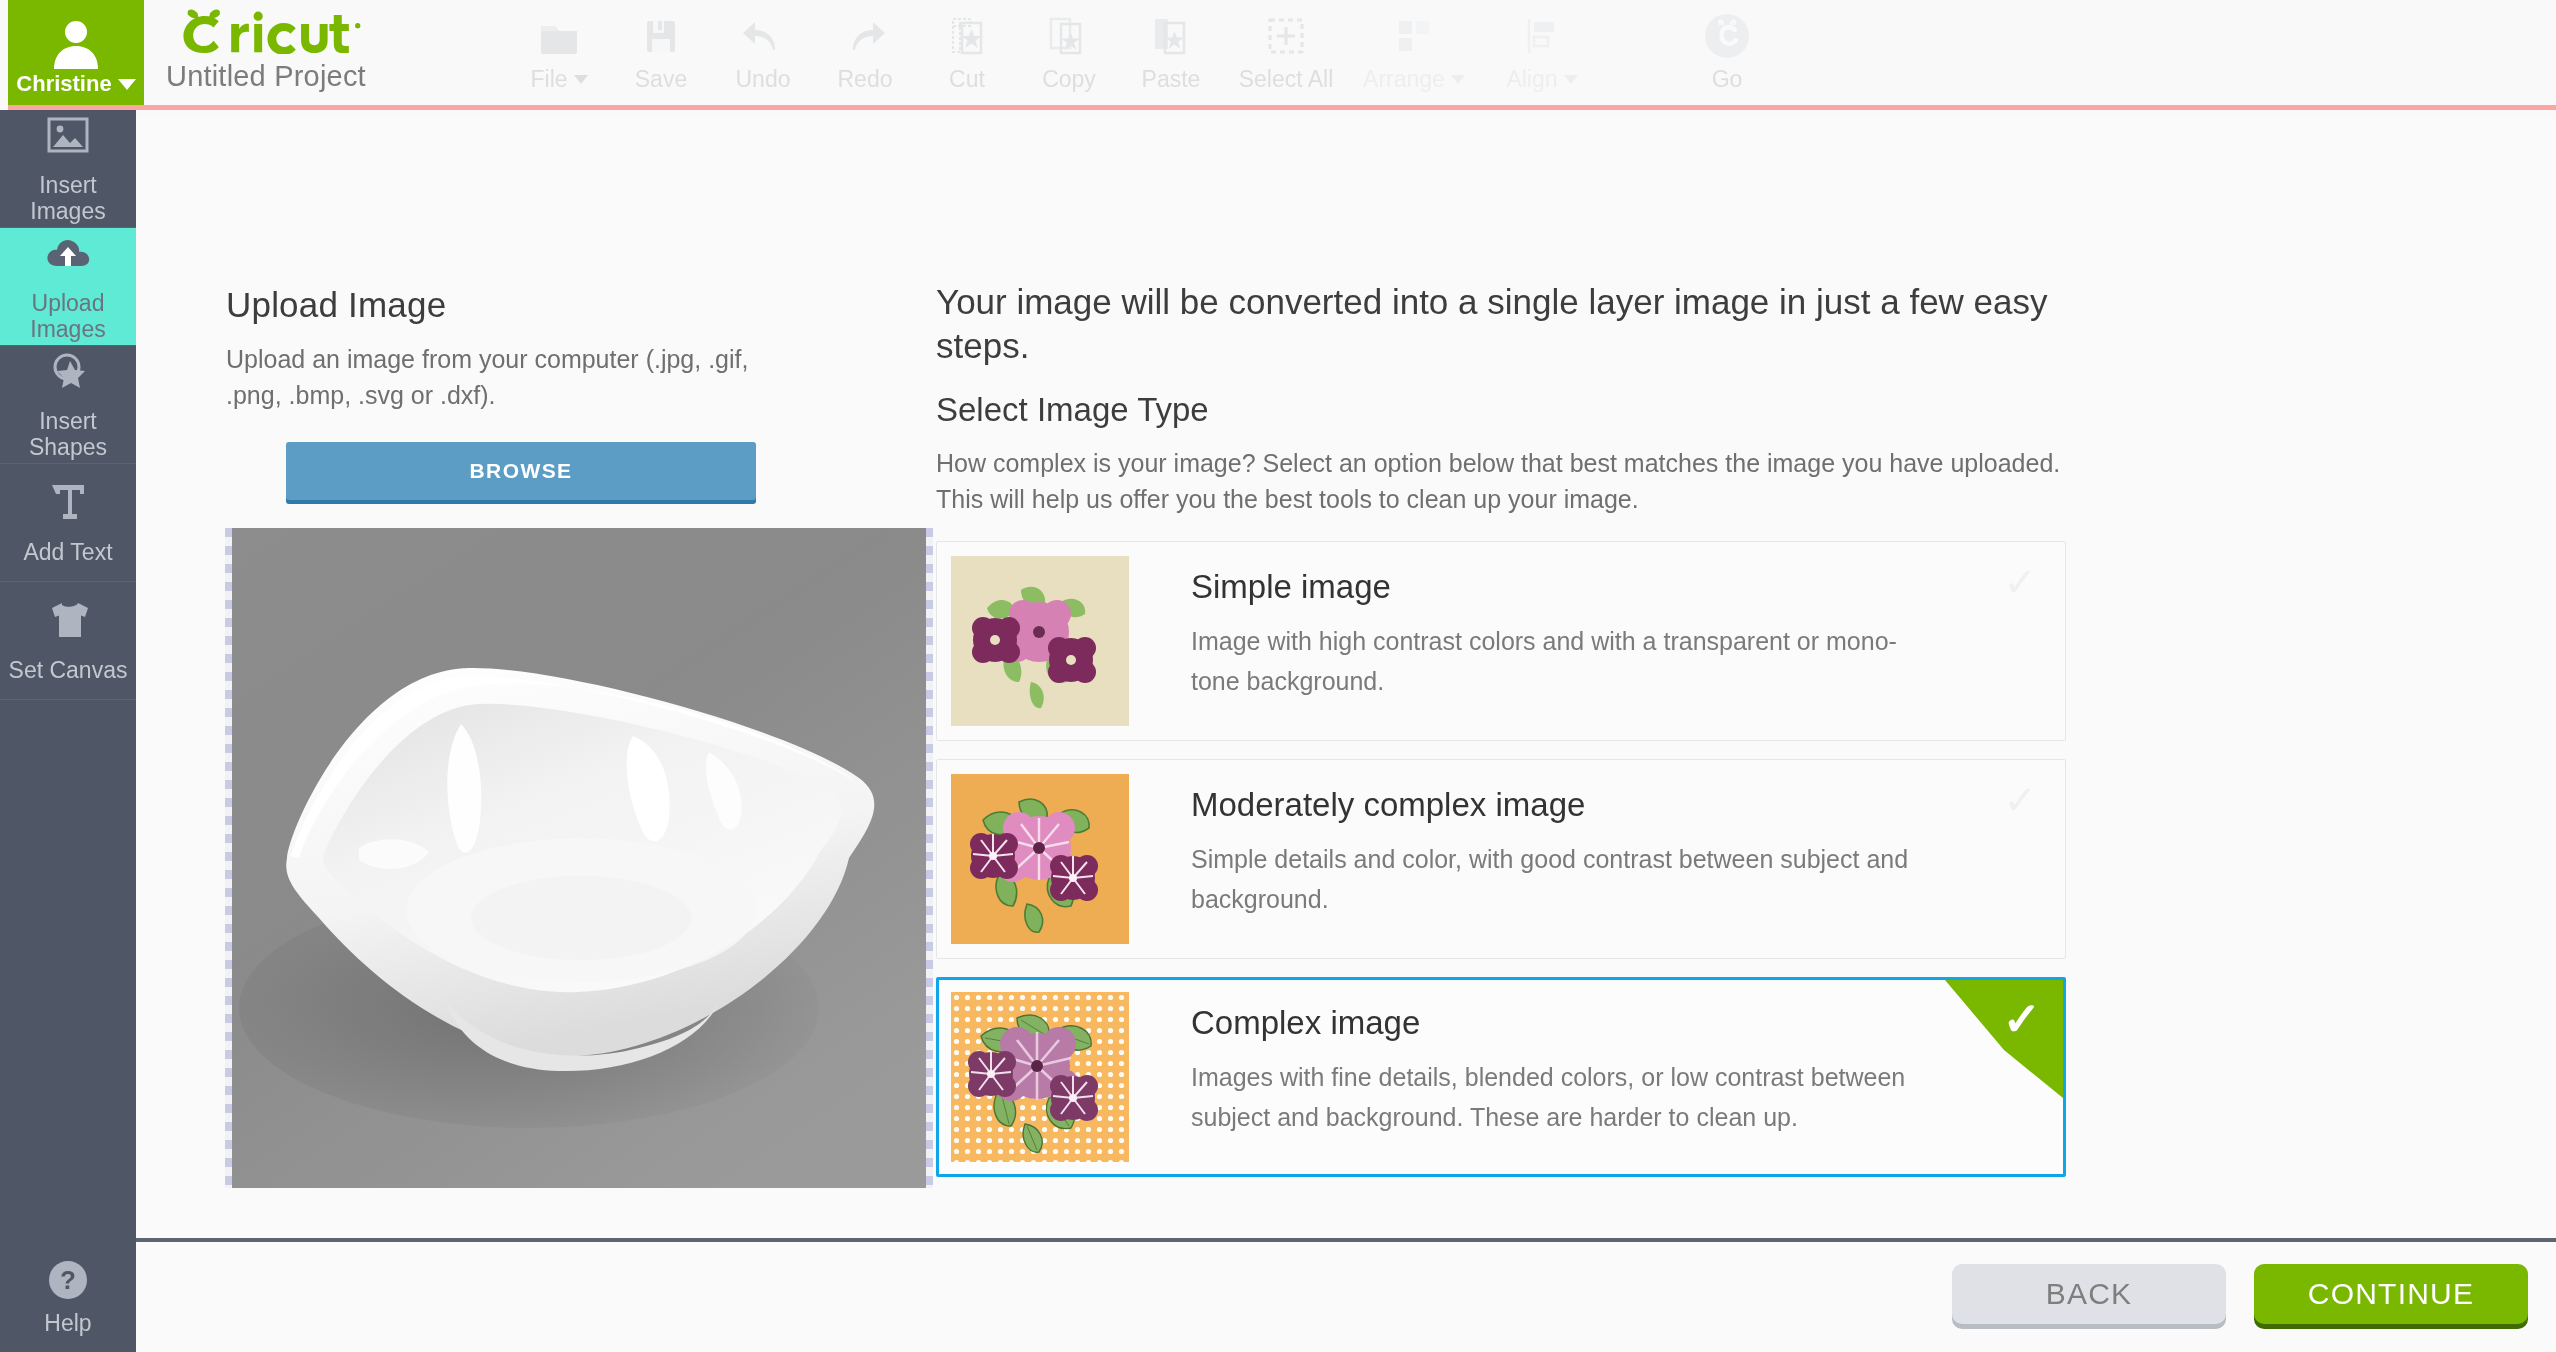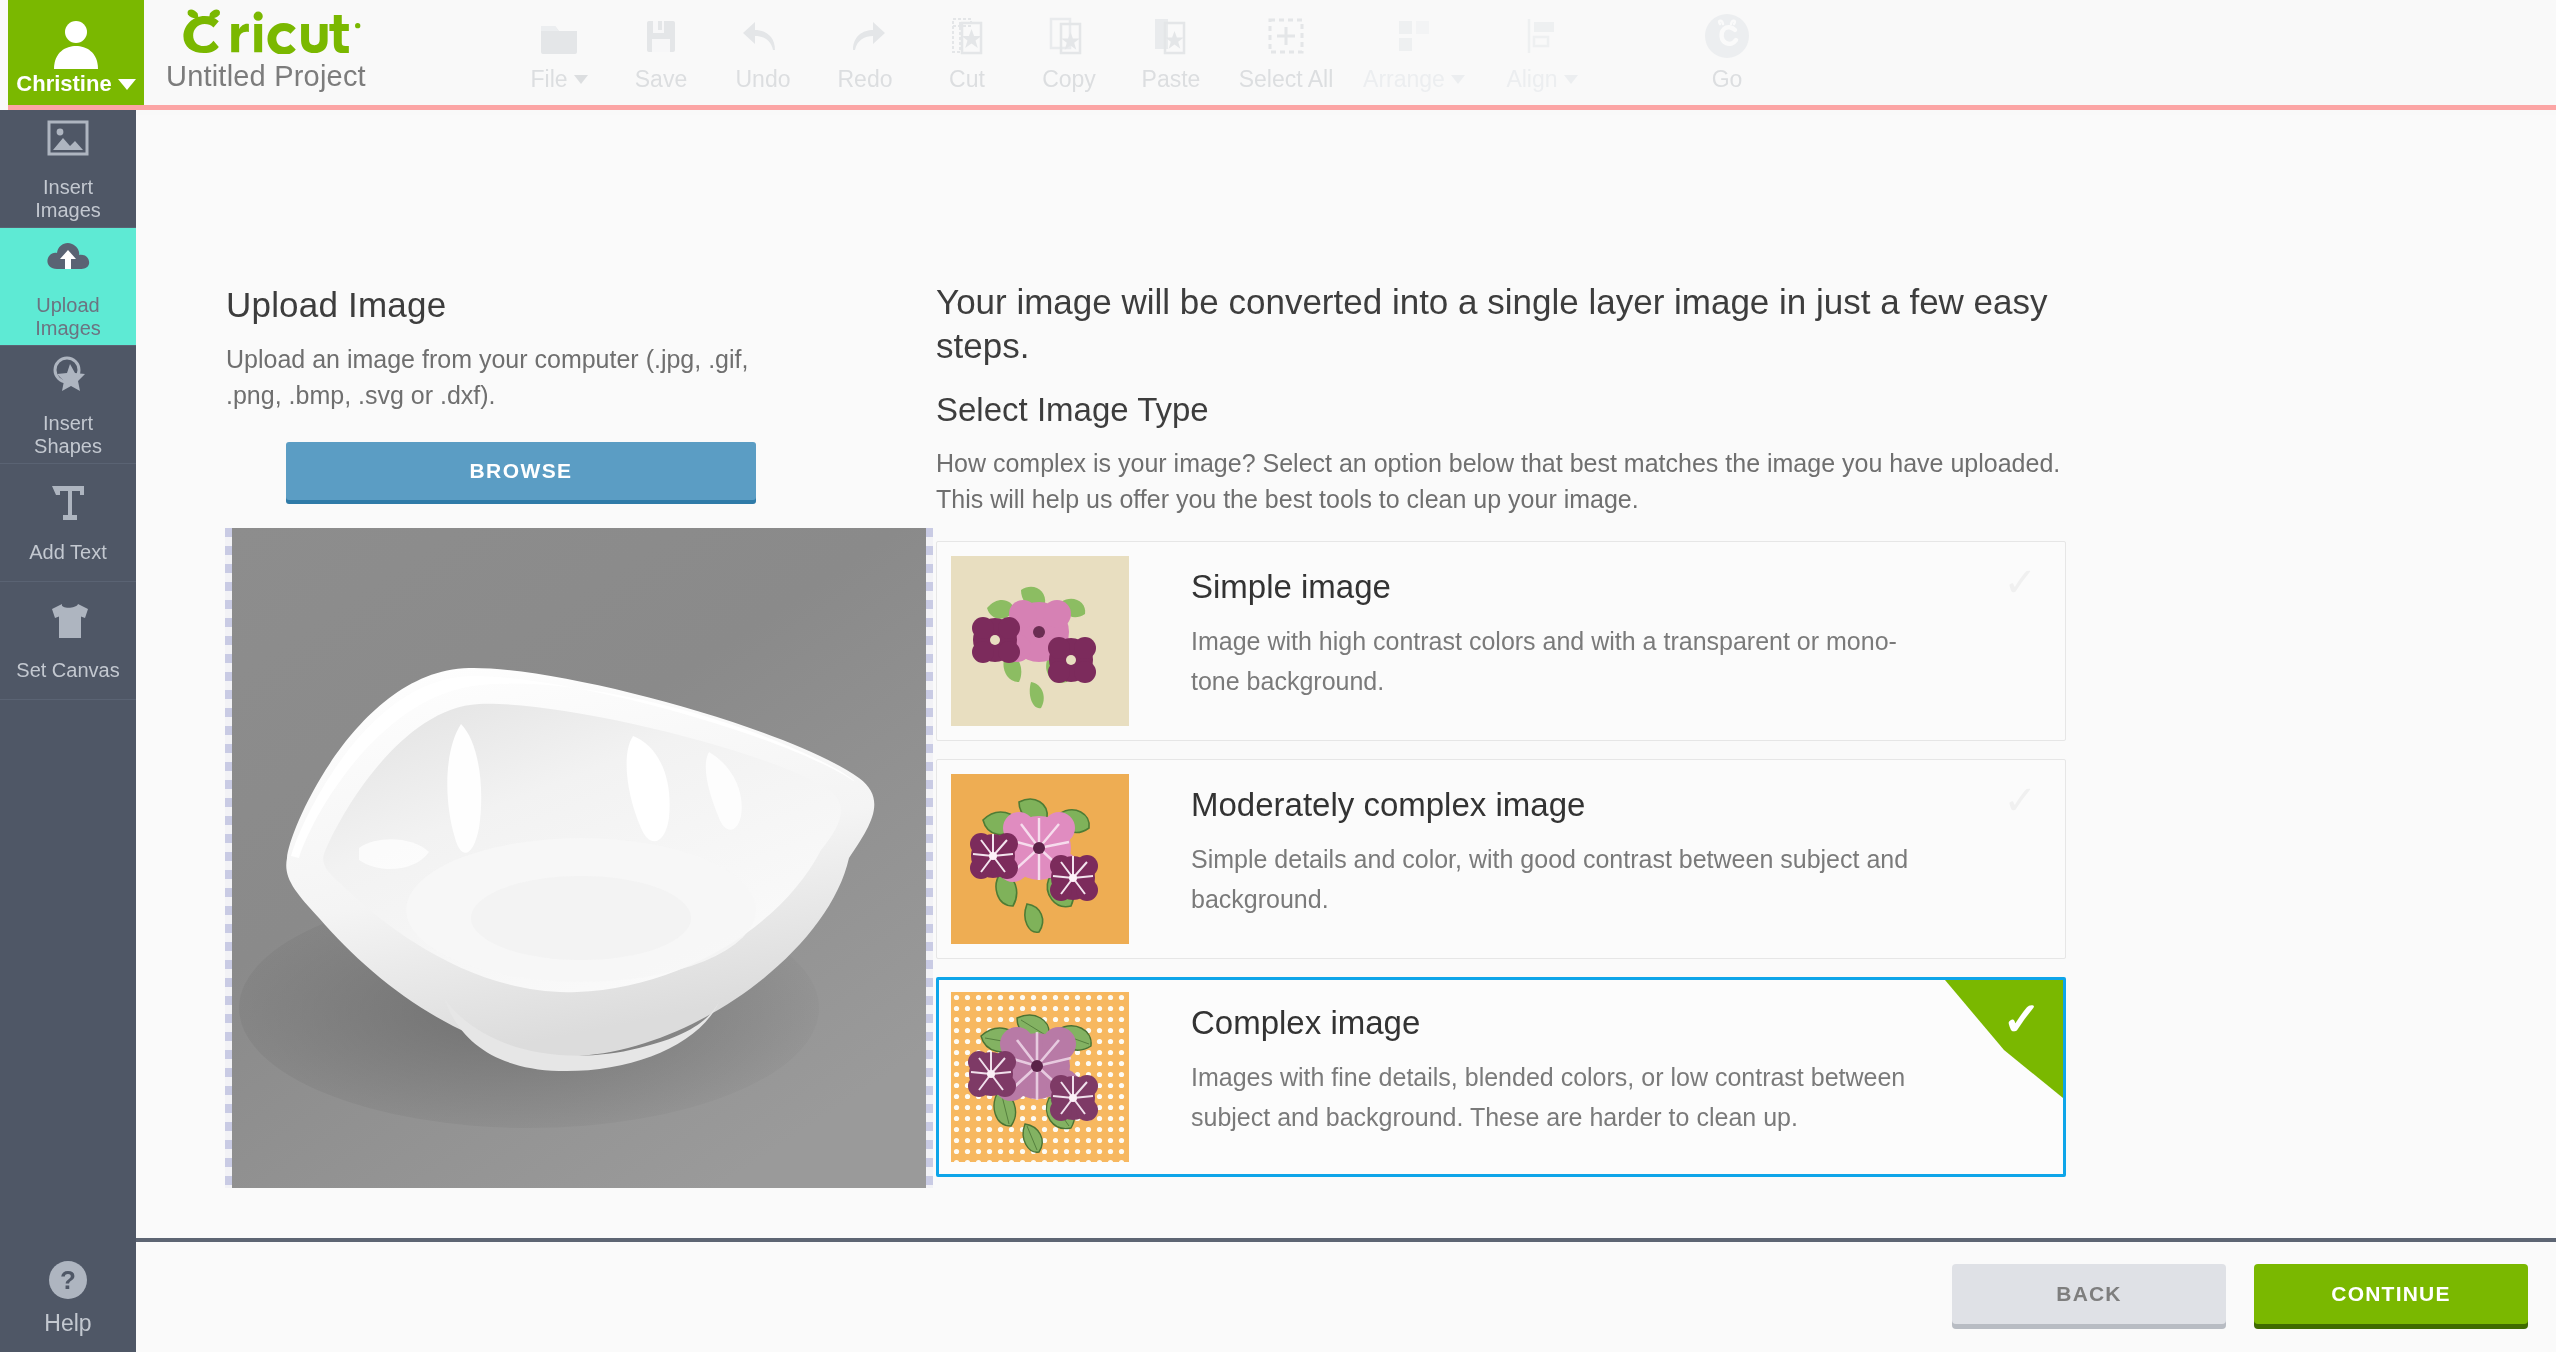--- a/index.html
+++ b/index.html
@@ -63,21 +63,21 @@
     position: absolute; left: 0; top: 110px; width: 136px; height: 1242px;
     background: #4f5766;
   }
   .side-item {
     width: 136px; height: 118px; border-bottom: 1px solid #5a6373;
     display: flex; flex-direction: column; align-items: center; justify-content: center;
     cursor: pointer; user-select: none;
   }
   .side-item .sico { height: 44px; display: flex; align-items: center; justify-content: center; }
   .side-item .slbl {
-    font-size: 20px; color: #c3c8d0; text-align: center; line-height: 1.12; margin-top: 16px;
+    font-size: 23px; color: #c3c8d0; text-align: center; line-height: 1.12; margin-top: 16px;
   }
   .side-item.active { background: #5eead4; }
   .side-item.active .slbl { color: #6c7381; }
   .side-help {
     position: absolute; left: 0; bottom: 0; width: 136px; height: 108px;
     display: flex; flex-direction: column; align-items: center; justify-content: center;
     cursor: pointer;
   }
   .side-help .slbl { font-size: 23px; color: #c3c8d0; margin-top: 5px; }
 
@@ -158,22 +158,22 @@
   .corner-check {
     position: absolute; right: 22px; top: 16px; font-size: 46px; color: #fff;
     line-height: 1; font-weight: bold; user-select: none;
   }
 
   
   .btn-row {
     position: absolute; right: 28px; top: 22px; display: flex; gap: 28px; align-items: center;
   }
   .btn {
-    height: 60px; min-width: 274px; border: none; border-radius: 4px;
-    font-size: 21px; font-weight: bold; letter-spacing: 1.2px; cursor: pointer;
+    height: 60px; min-width: 274px; border: none; border-radius: 10px;
+    font-size: 30px; font-weight: normal; letter-spacing: 1.2px; cursor: pointer;
     display: flex; align-items: center; justify-content: center;
   }
   .btn-back { background: #dfe1e6; color: #7e7e7e; box-shadow: 0 5px 0 0 #b8bcc3; }
   .btn-continue { background: #7ab800; color: #fff; box-shadow: 0 5px 0 0 #3f6b00; }
 </style>
 </head>
 <body>
 
 <div id="app">
 

